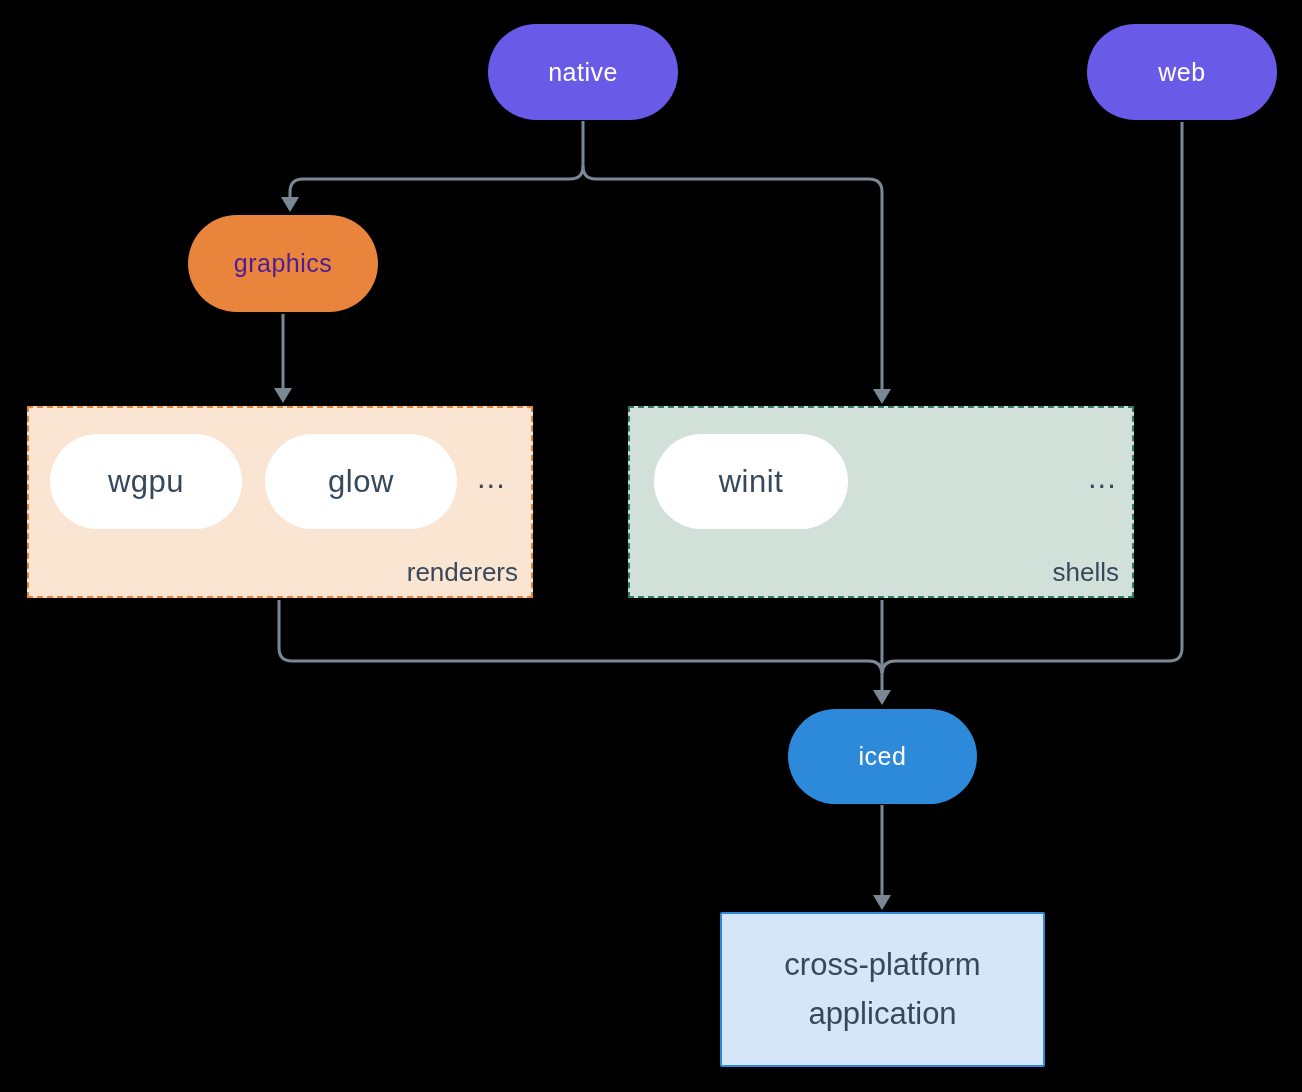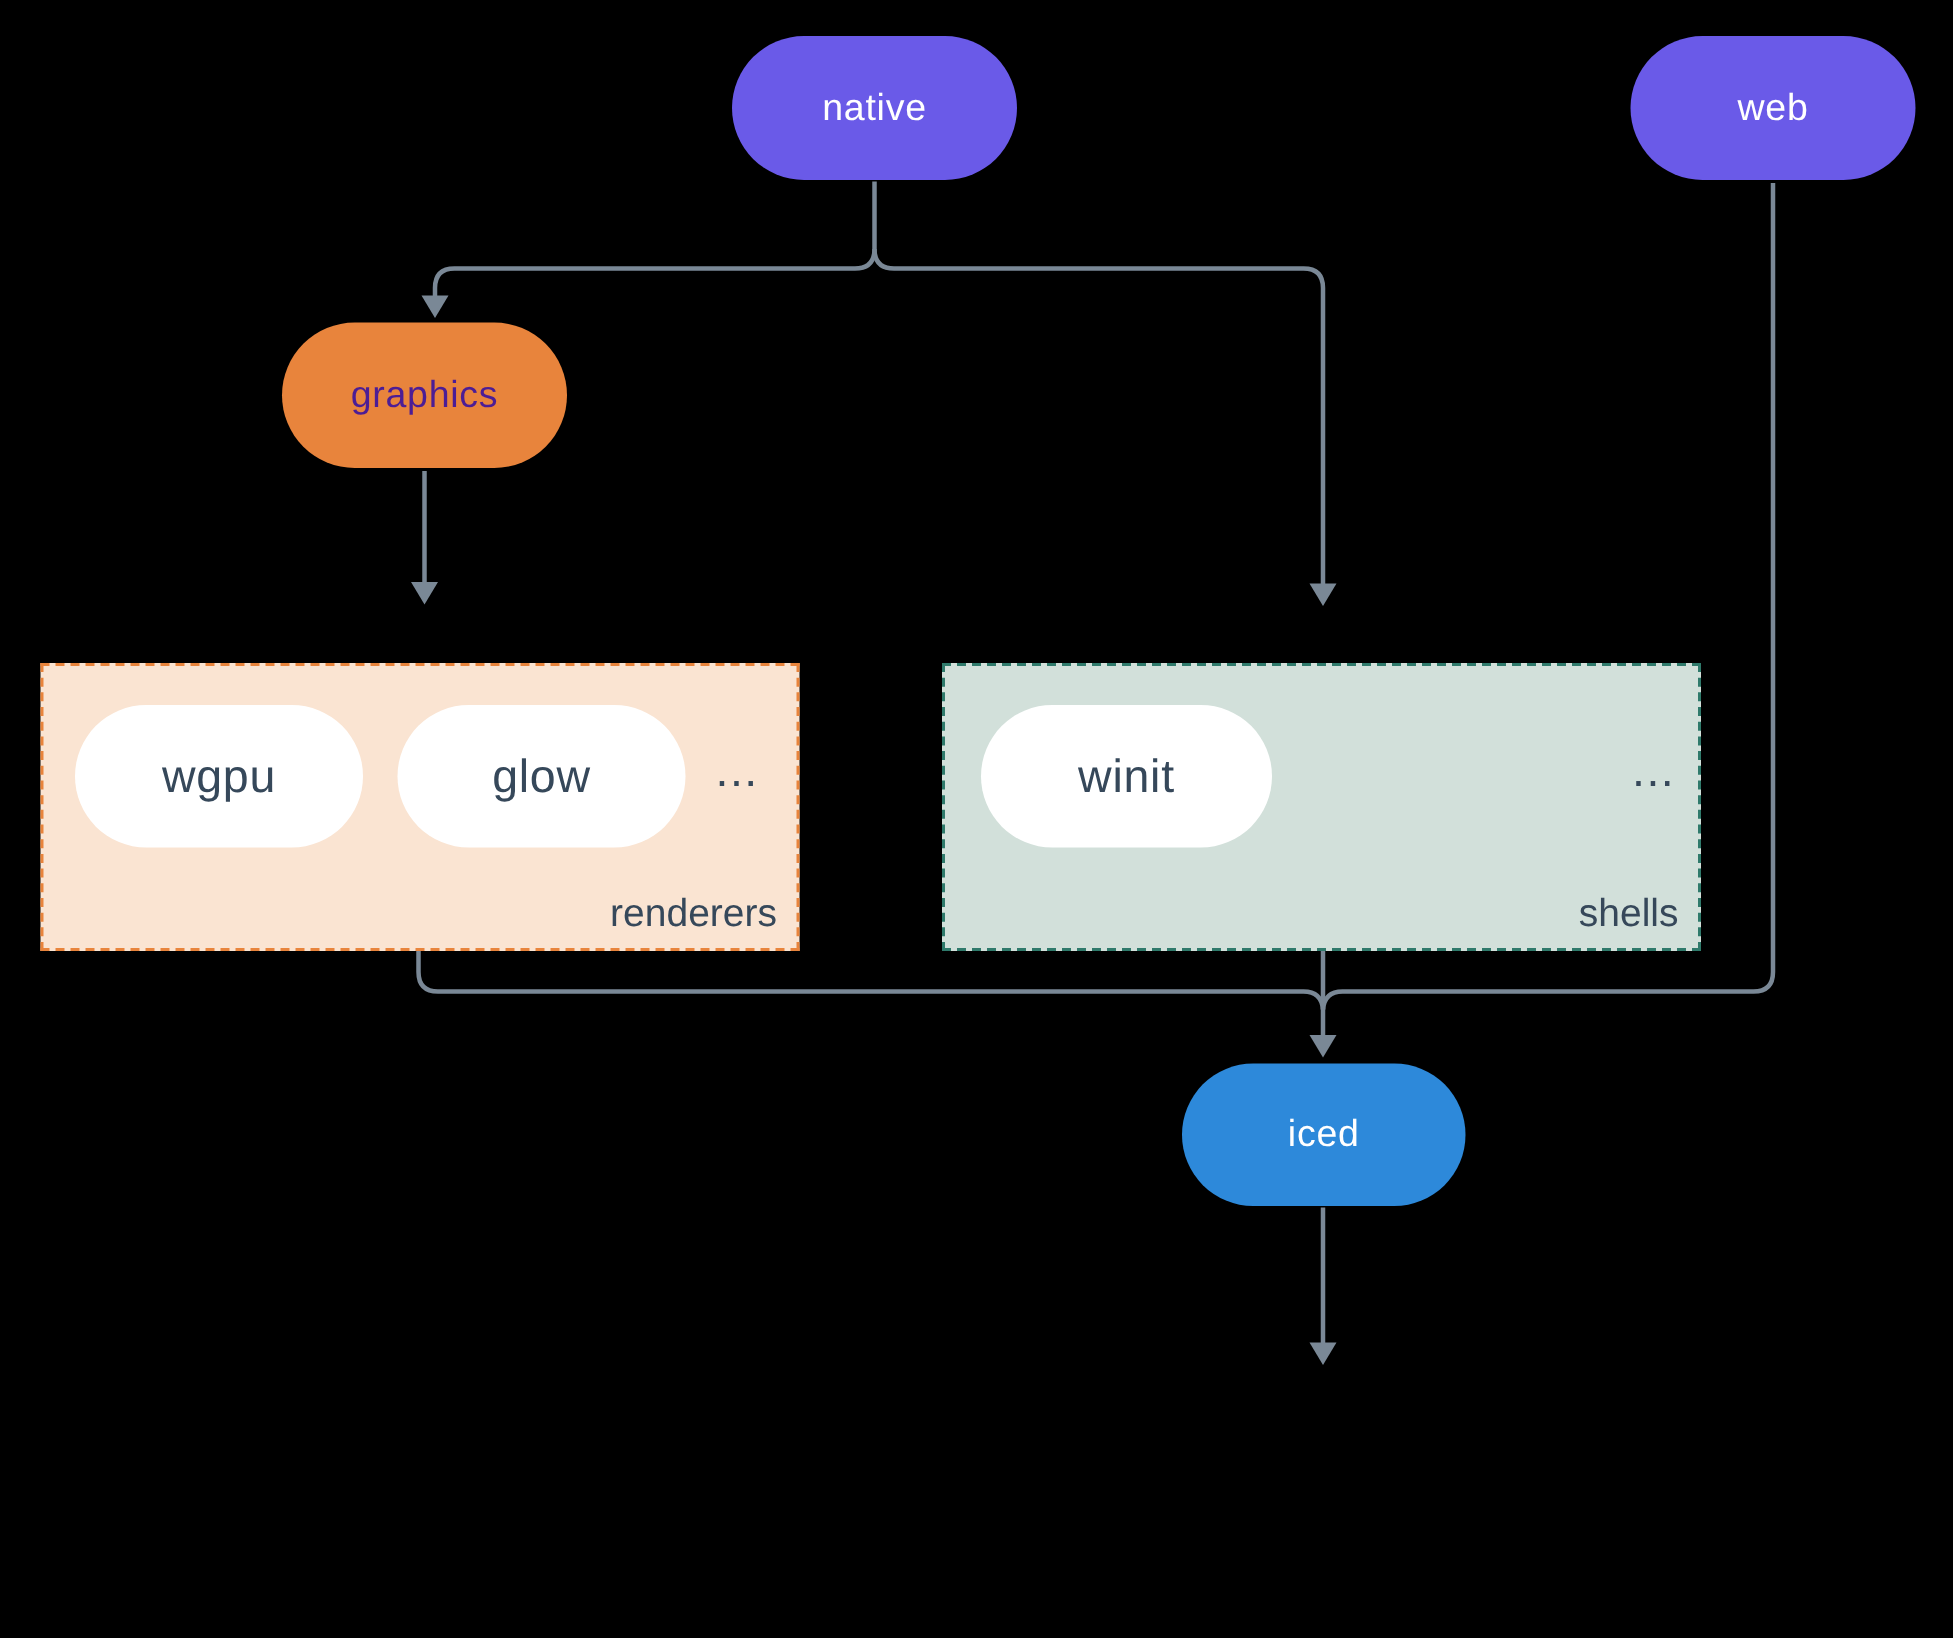--- a/index.html
+++ b/index.html
@@ -49,21 +49,20 @@
   .pill.white  {
     background: var(--white, #FFFFFF);
     color: var(--dark-text, #36485A);
   }
   .pill.white .label { font-size: 31px; }
   .group {
     position: absolute;
     box-sizing: border-box;
     width: 506px;
     height: 192px;
-    margin-top: 36px;
   }
   .group.renderers {
     background: var(--renderers-fill, #FAE4D2);
     border: 2px dashed var(--renderers-border, #E8843C);
   }
   .group.shells {
     background: var(--shells-fill, #D2E0DA);
     border: 2px dashed var(--shells-border, #2F7A6B);
   }
   .group-label {
@@ -156,14 +155,17 @@
       <span class="label">winit</span>
     </div>
     <span class="dots" style="left:458px; top:52px;">...</span>
     <span class="group-label">shells</span>
   </div>
 
   <div class="pill blue" style="left:788px; top:709px; width:189px; height:95px;justify-content:center;">
     <span class="label">iced</span>
   </div>
 
+  <div class="app-box">
+    <span class="label">cross-platform application</span>
+  </div>
 
 </div>
 
 </body></html>

